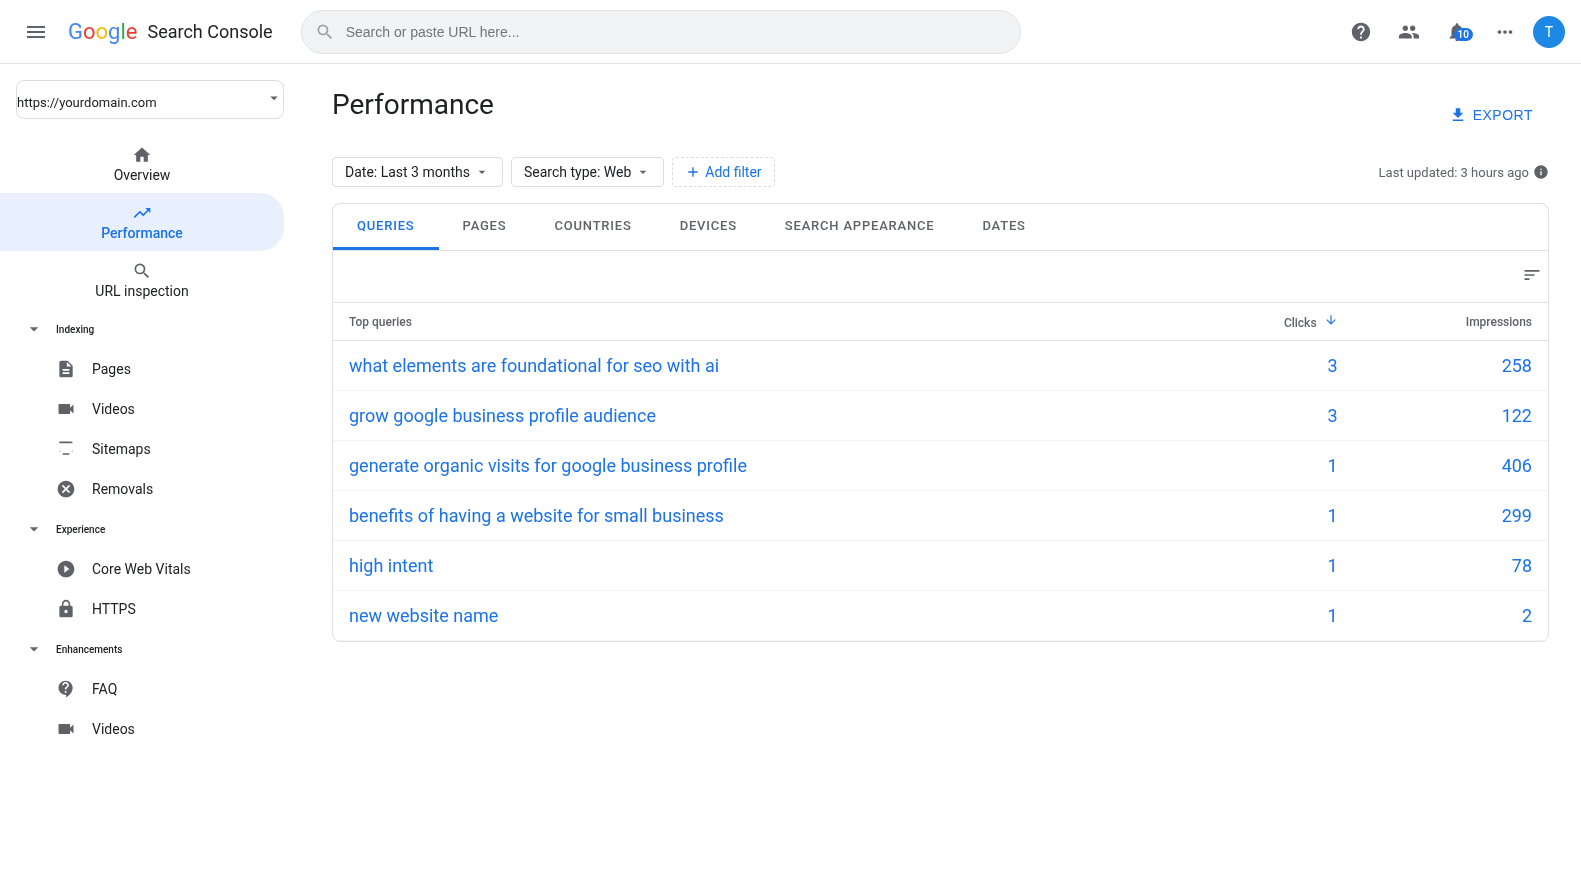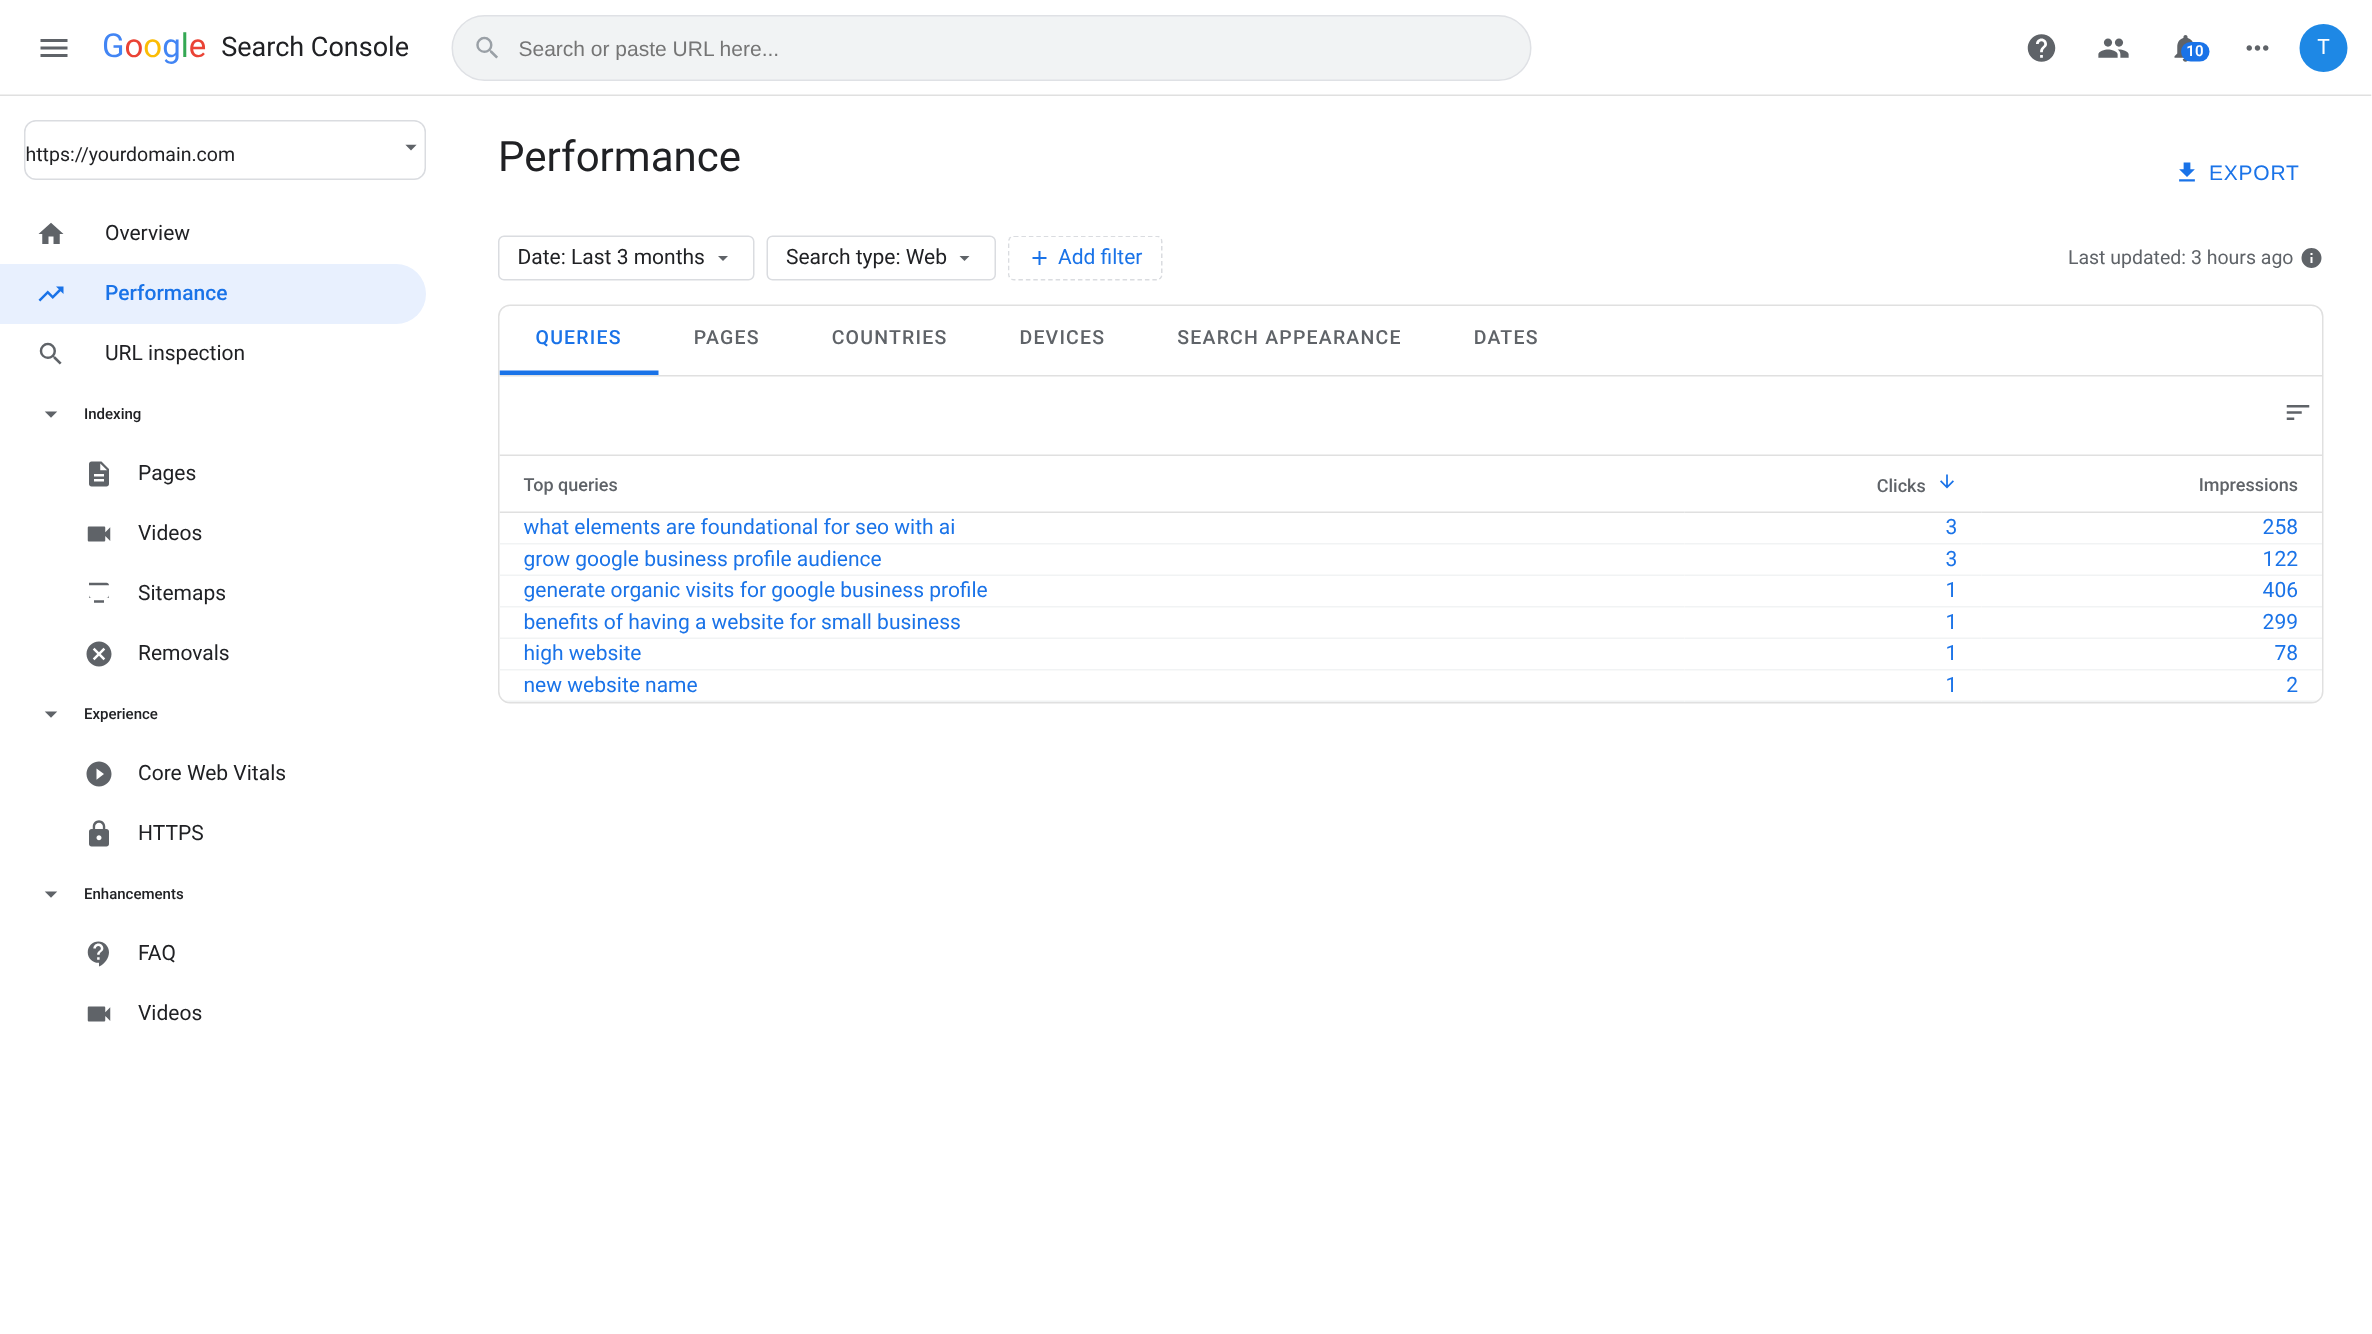--- a/index.html
+++ b/index.html
@@ -76,27 +76,28 @@
       display: flex;
       align-items: flex-end;
       justify-content: space-between;
       cursor: pointer;
     }
     .property-selector-text { font-size: 13px; color: #202124; overflow: hidden; text-overflow: ellipsis; white-space: nowrap; max-width: 200px; }
     .property-selector-arrow { color: #5f6368; }
     .nav-item {
       display: flex;
       align-items: center;
-      gap: 26px;
+      gap: 2px;
       padding: 10px 24px;
       cursor: pointer;
       border-radius: 0 24px 24px 0;
       margin-right: 16px;
       font-size: 14px;
       color: #202124;
+      flex-direction: column;
     }
     .nav-item.active { background: #e8f0fe; color: #1a73e8; font-weight: 500; }
     .nav-item svg { width: 20px; height: 20px; flex-shrink: 0; }
     .nav-section-header {
       display: flex;
       align-items: center;
       gap: 12px;
       padding: 10px 24px;
       cursor: pointer;
       font-size: 10px;
@@ -225,21 +226,21 @@
       font-size: 12px;
       color: #5f6368;
       font-weight: 500;
       padding: 10px 16px;
       border-bottom: 1px solid #e0e0e0;
     }
     thead th.number { text-align: right; }
     thead th.sortable { cursor: pointer; }
     thead th .sort-icon { display: inline-flex; align-items: center; margin-left: 4px; }
     tbody tr { border-bottom: 1px solid #f1f3f4; }
-    tbody td { padding: 2px 16px; font-size: 14px; }
+    tbody td { padding: 14px 16px; font-size: 18px; }
     tbody td.query-cell { color: #1a73e8; cursor: pointer; }
     tbody td.number { text-align: right; color: #1a73e8; }
     .tabs-and-table { background: #fff; border: 1px solid #e0e0e0; border-radius: 8px; overflow: hidden; }
   </style>
 </head>
 <body>
 
 <div class="top-header">
   <div class="hamburger-icon">
     <svg viewBox="0 0 24 24" fill="#5f6368">
@@ -488,21 +489,21 @@
       <td class="query-cell">generate organic visits for google business profile</td>
       <td class="number">1</td>
       <td class="number">406</td>
     </tr>
               <tr>
       <td class="query-cell">benefits of having a website for small business</td>
       <td class="number">1</td>
       <td class="number">299</td>
     </tr>
               <tr>
-      <td class="query-cell">high website</td>
+      <td class="query-cell">high intent</td>
       <td class="number">1</td>
       <td class="number">78</td>
     </tr>
               <tr>
       <td class="query-cell">new website name</td>
       <td class="number">1</td>
       <td class="number">2</td>
     </tr>
             </tbody>
         </table>

